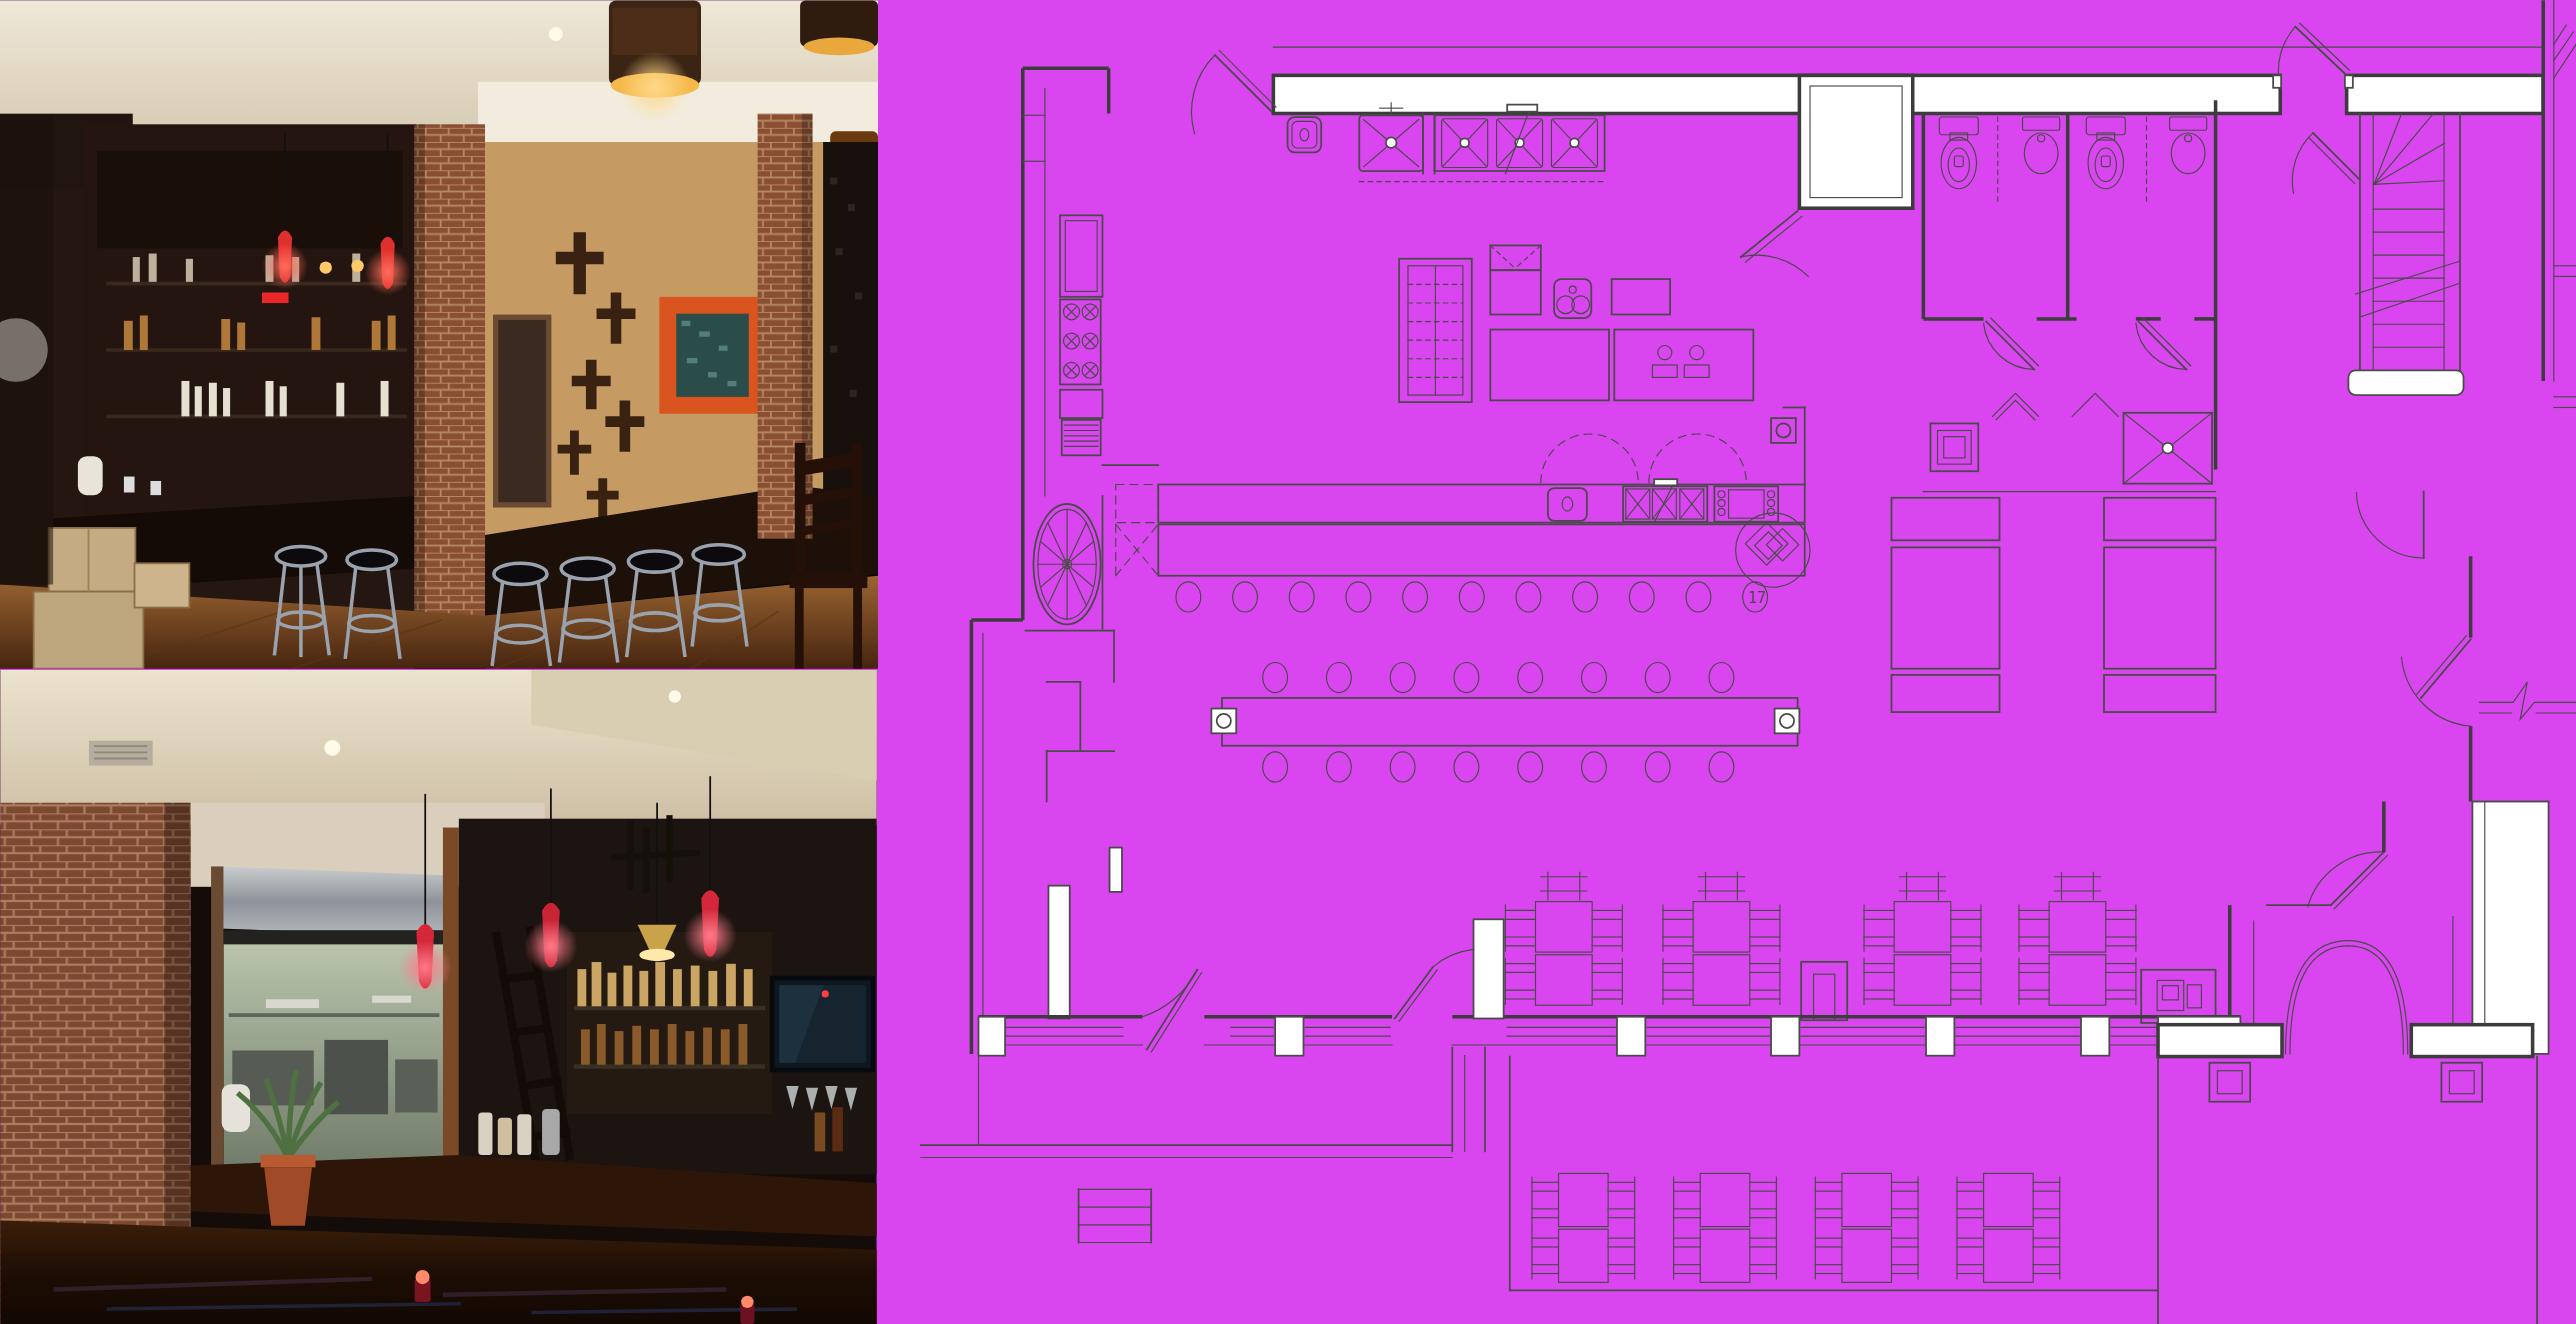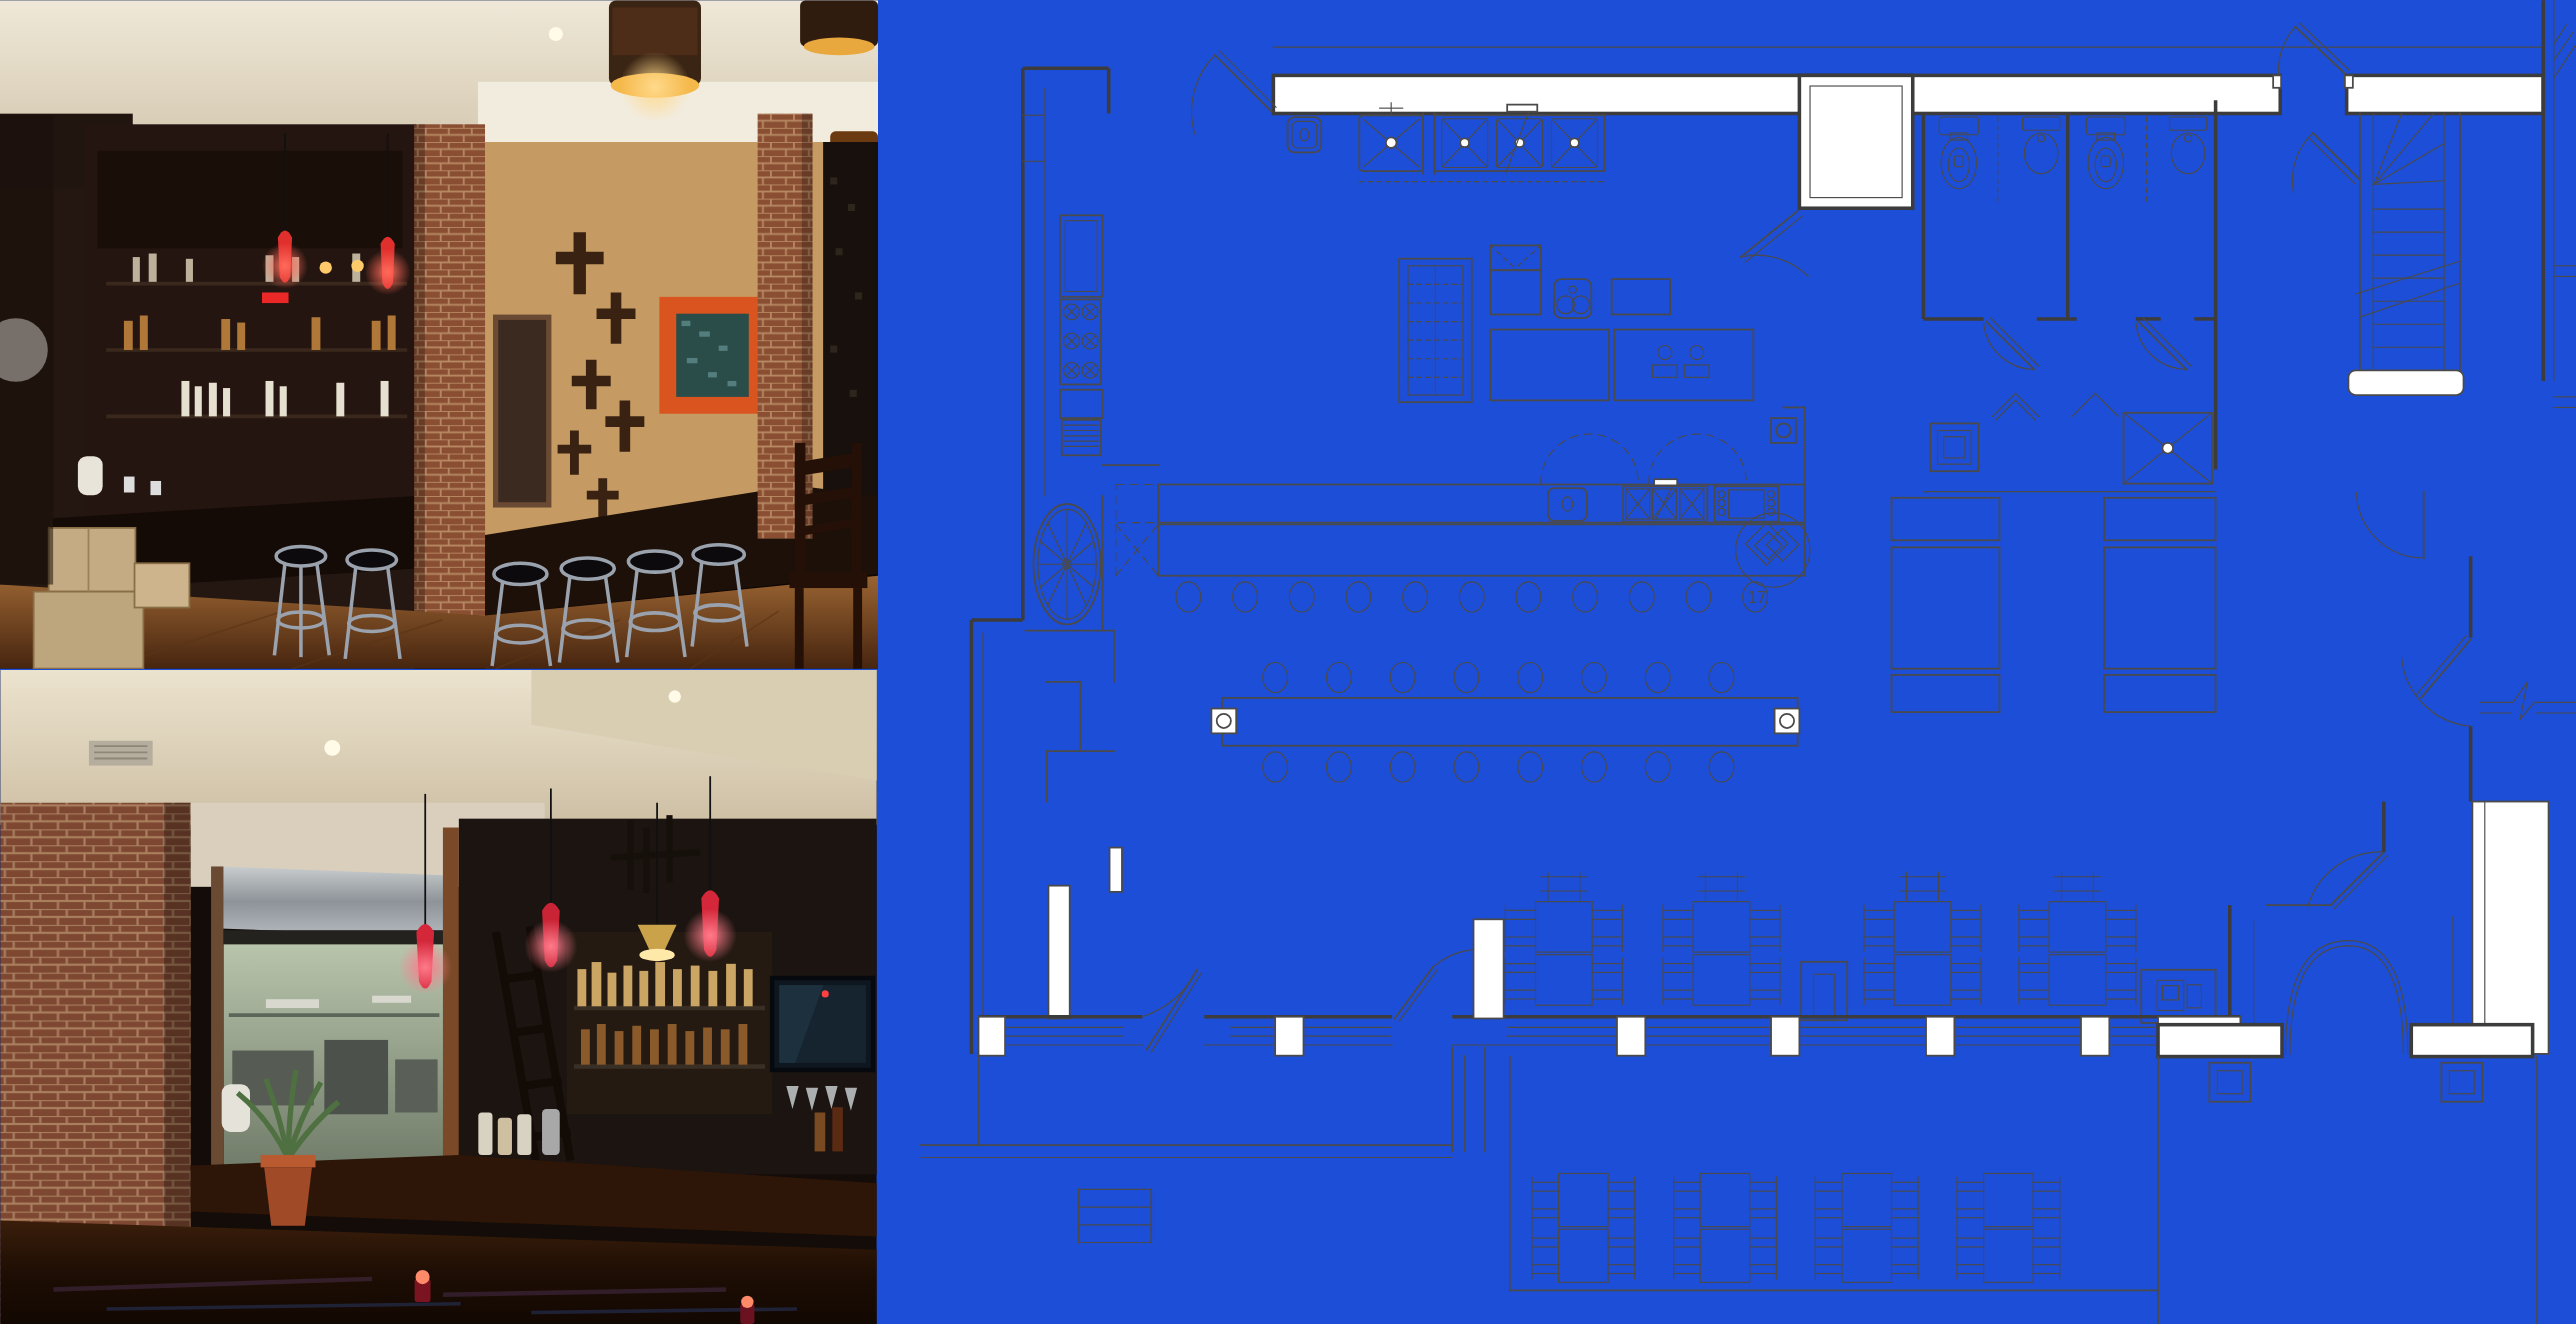--- a/index.html
+++ b/index.html
@@ -1,16 +1,16 @@
 <!DOCTYPE html>
 <html style="--plan-line: #4a4a4a; --plan-wall: #3c3c3c; --photo-ceiling: #e9dfcc; --brick: #8a4f33; --brick-mortar: #b88a64; --wall-tan: #c59b63; --dark-wood: #1d1208; --bar-top: #2a1408; --floor-wood: #7a4a22; --pendant-red: #e0302e; --frame-orange: #d9541f; --frame-teal: #2b4d4a; --kitchen-steel: #9aa0a4; --kitchen-glow: #93a08e; --tv-screen: #0e1620; --plant-green: #4f7040; --pot-terracotta: #a14a28; --box-cardboard: #c4ab83;font-size:14px"><head>
 <meta charset="utf-8">
 <style>
   html,body{margin:0;padding:0;background:#fff;}
-  #canvas{position:relative;width:2576px;height:1325px;background:#1d4ed8;overflow:hidden;
+  #canvas{position:relative;width:2576px;height:1325px;background:#d946ef;overflow:hidden;
           font-family:"Liberation Sans", sans-serif;}
   .abs{position:absolute;}
   
   .ln{stroke:var(--plan-line);stroke-width:2;fill:none;stroke-linecap:square;}
   .wl{stroke:var(--plan-wall);stroke-width:4;fill:none;}
   .fw{fill:#fff;stroke:var(--plan-wall);stroke-width:4;}
   .fwt{fill:#fff;stroke:var(--plan-line);stroke-width:2;}
   .thin{stroke-width:1.3;}
   .dash{stroke-dasharray:9 7;}
   .dash2{stroke-dasharray:5 5;}

